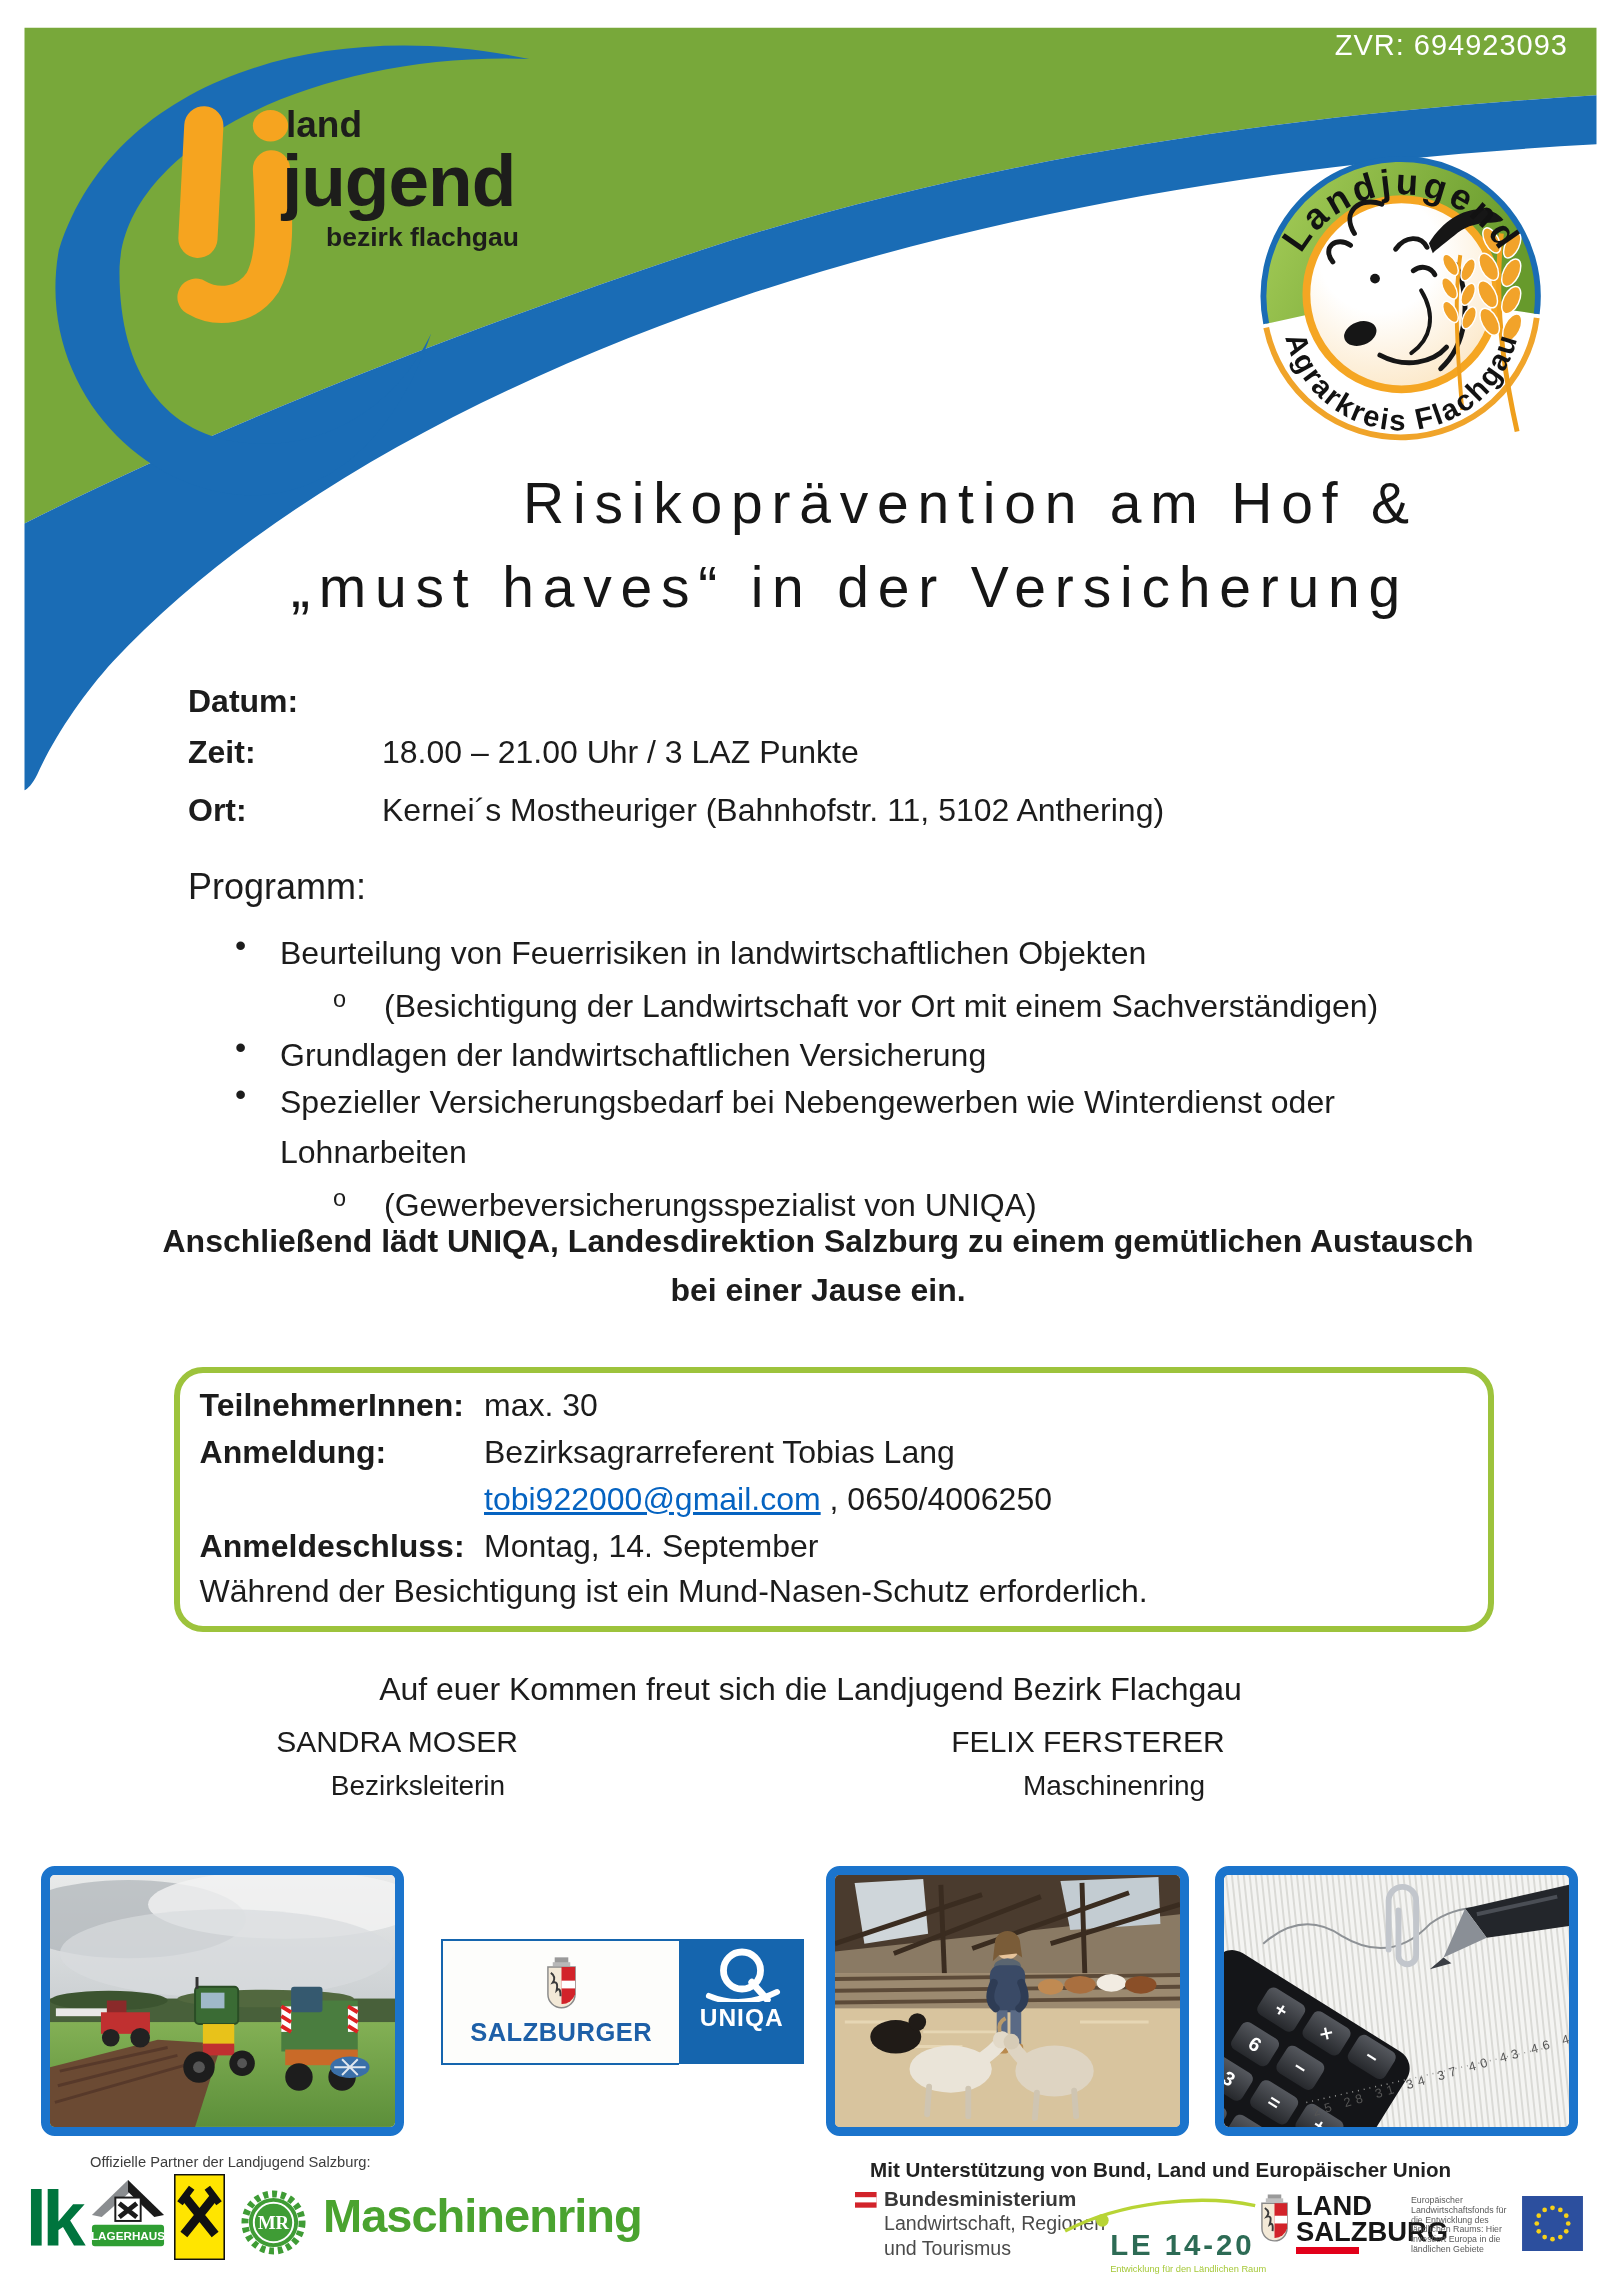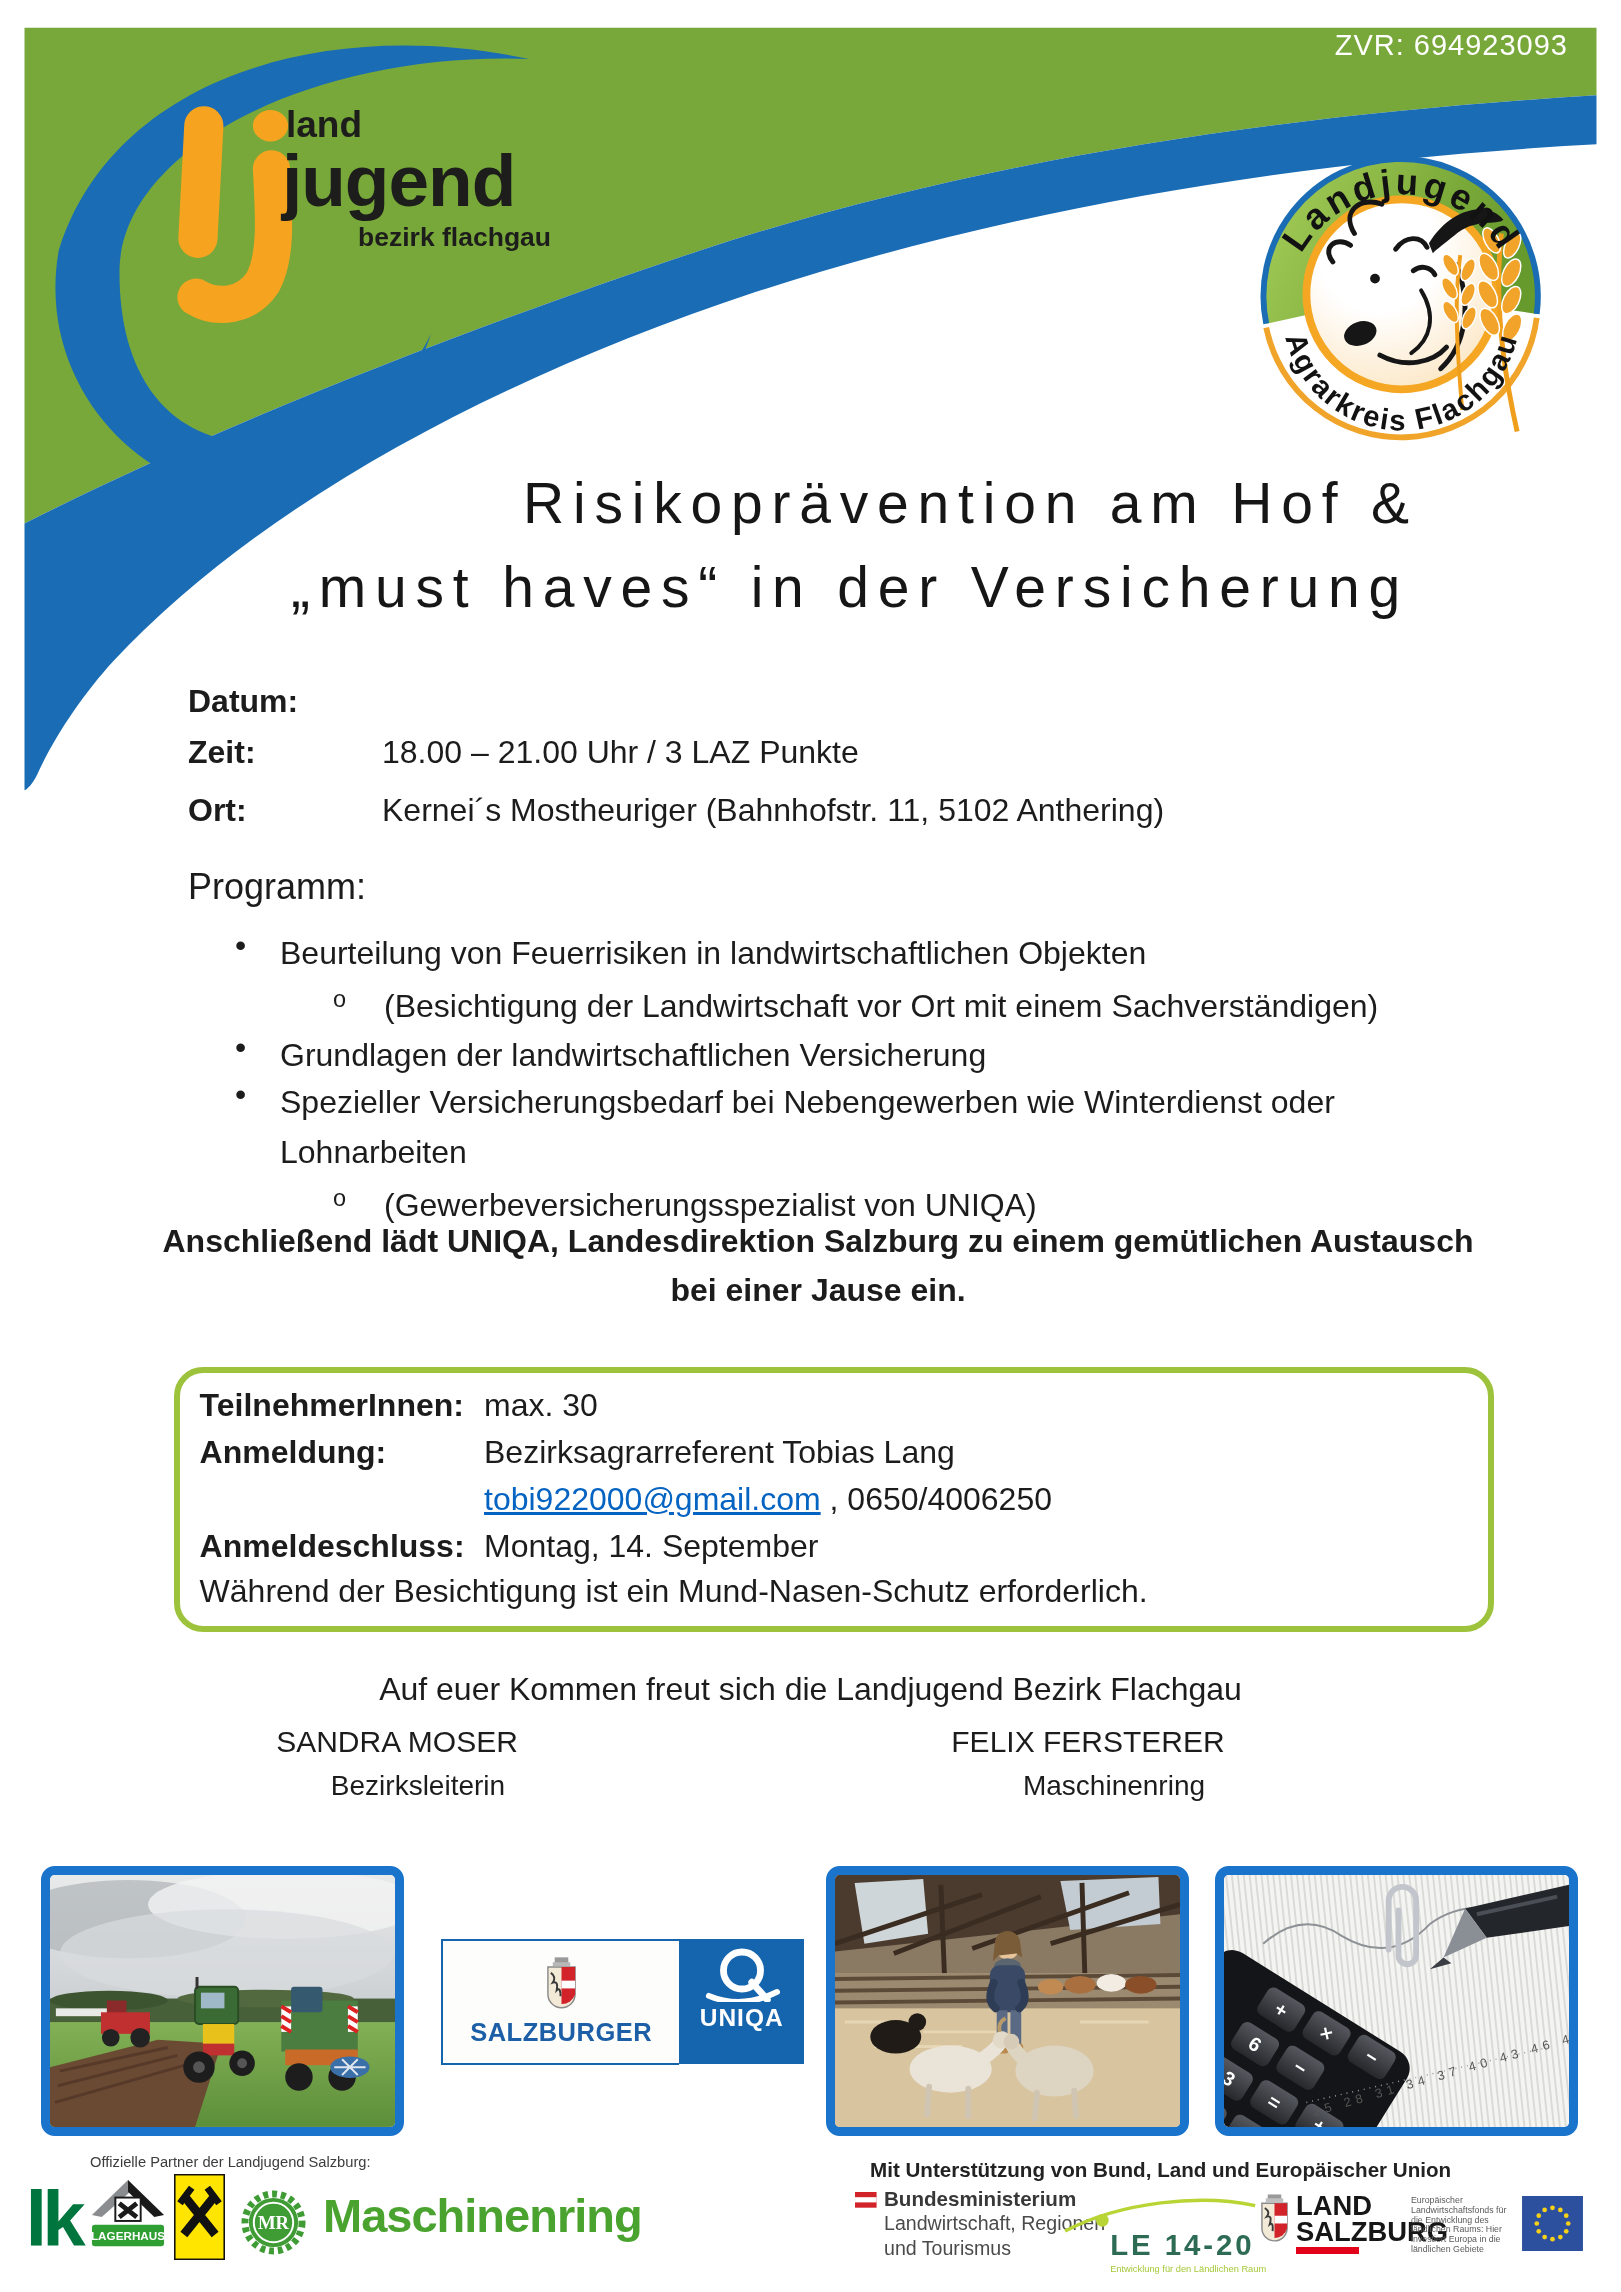--- a/index.html
+++ b/index.html
@@ -4,21 +4,21 @@
 <style>
   html,body{margin:0;padding:0;background:#888;}
   #page{position:relative;width:1621px;height:2293px;background:#ffffff;overflow:hidden;
         font-family:"Liberation Sans",sans-serif;color:#1c1c1c;}
   .abs{position:absolute;}
   .nowrap{white-space:nowrap;}
   
   #zvr{right:53px;top:29px;font-size:29px;color:#fff;font-weight:500;letter-spacing:1px;}
   .logo-land{left:286px;top:104px;font-size:37px;font-weight:bold;color:#1d1d1b;}
   .logo-jugend{left:282px;top:139px;font-size:73px;font-weight:bold;color:#1d1d1b;letter-spacing:-1px;}
-  .logo-bezirk{left:294px;top:222px;width:257px;font-size:26.5px;font-weight:600;color:#1d1d1b;text-align:right;}
+  .logo-bezirk{left:294px;top:222px;width:257px;font-size:26.5px;font-weight:600;color:#1d1d1b;text-align:center;}
   
   .title-line{font-size:57px;letter-spacing:8.8px;color:#161616;font-weight:400;}
   
   .info-label{font-size:32px;font-weight:bold;}
   .info-value{font-size:32px;}
   .prog-head{font-size:36px;}
   .bullet-dot{font-size:32px;}
   .bullet-txt{font-size:32px;line-height:1.55;}
   .sub-dot{font-size:23.5px;}
   .invite{width:1362px;left:137px;text-align:center;font-size:32px;font-weight:bold;}

